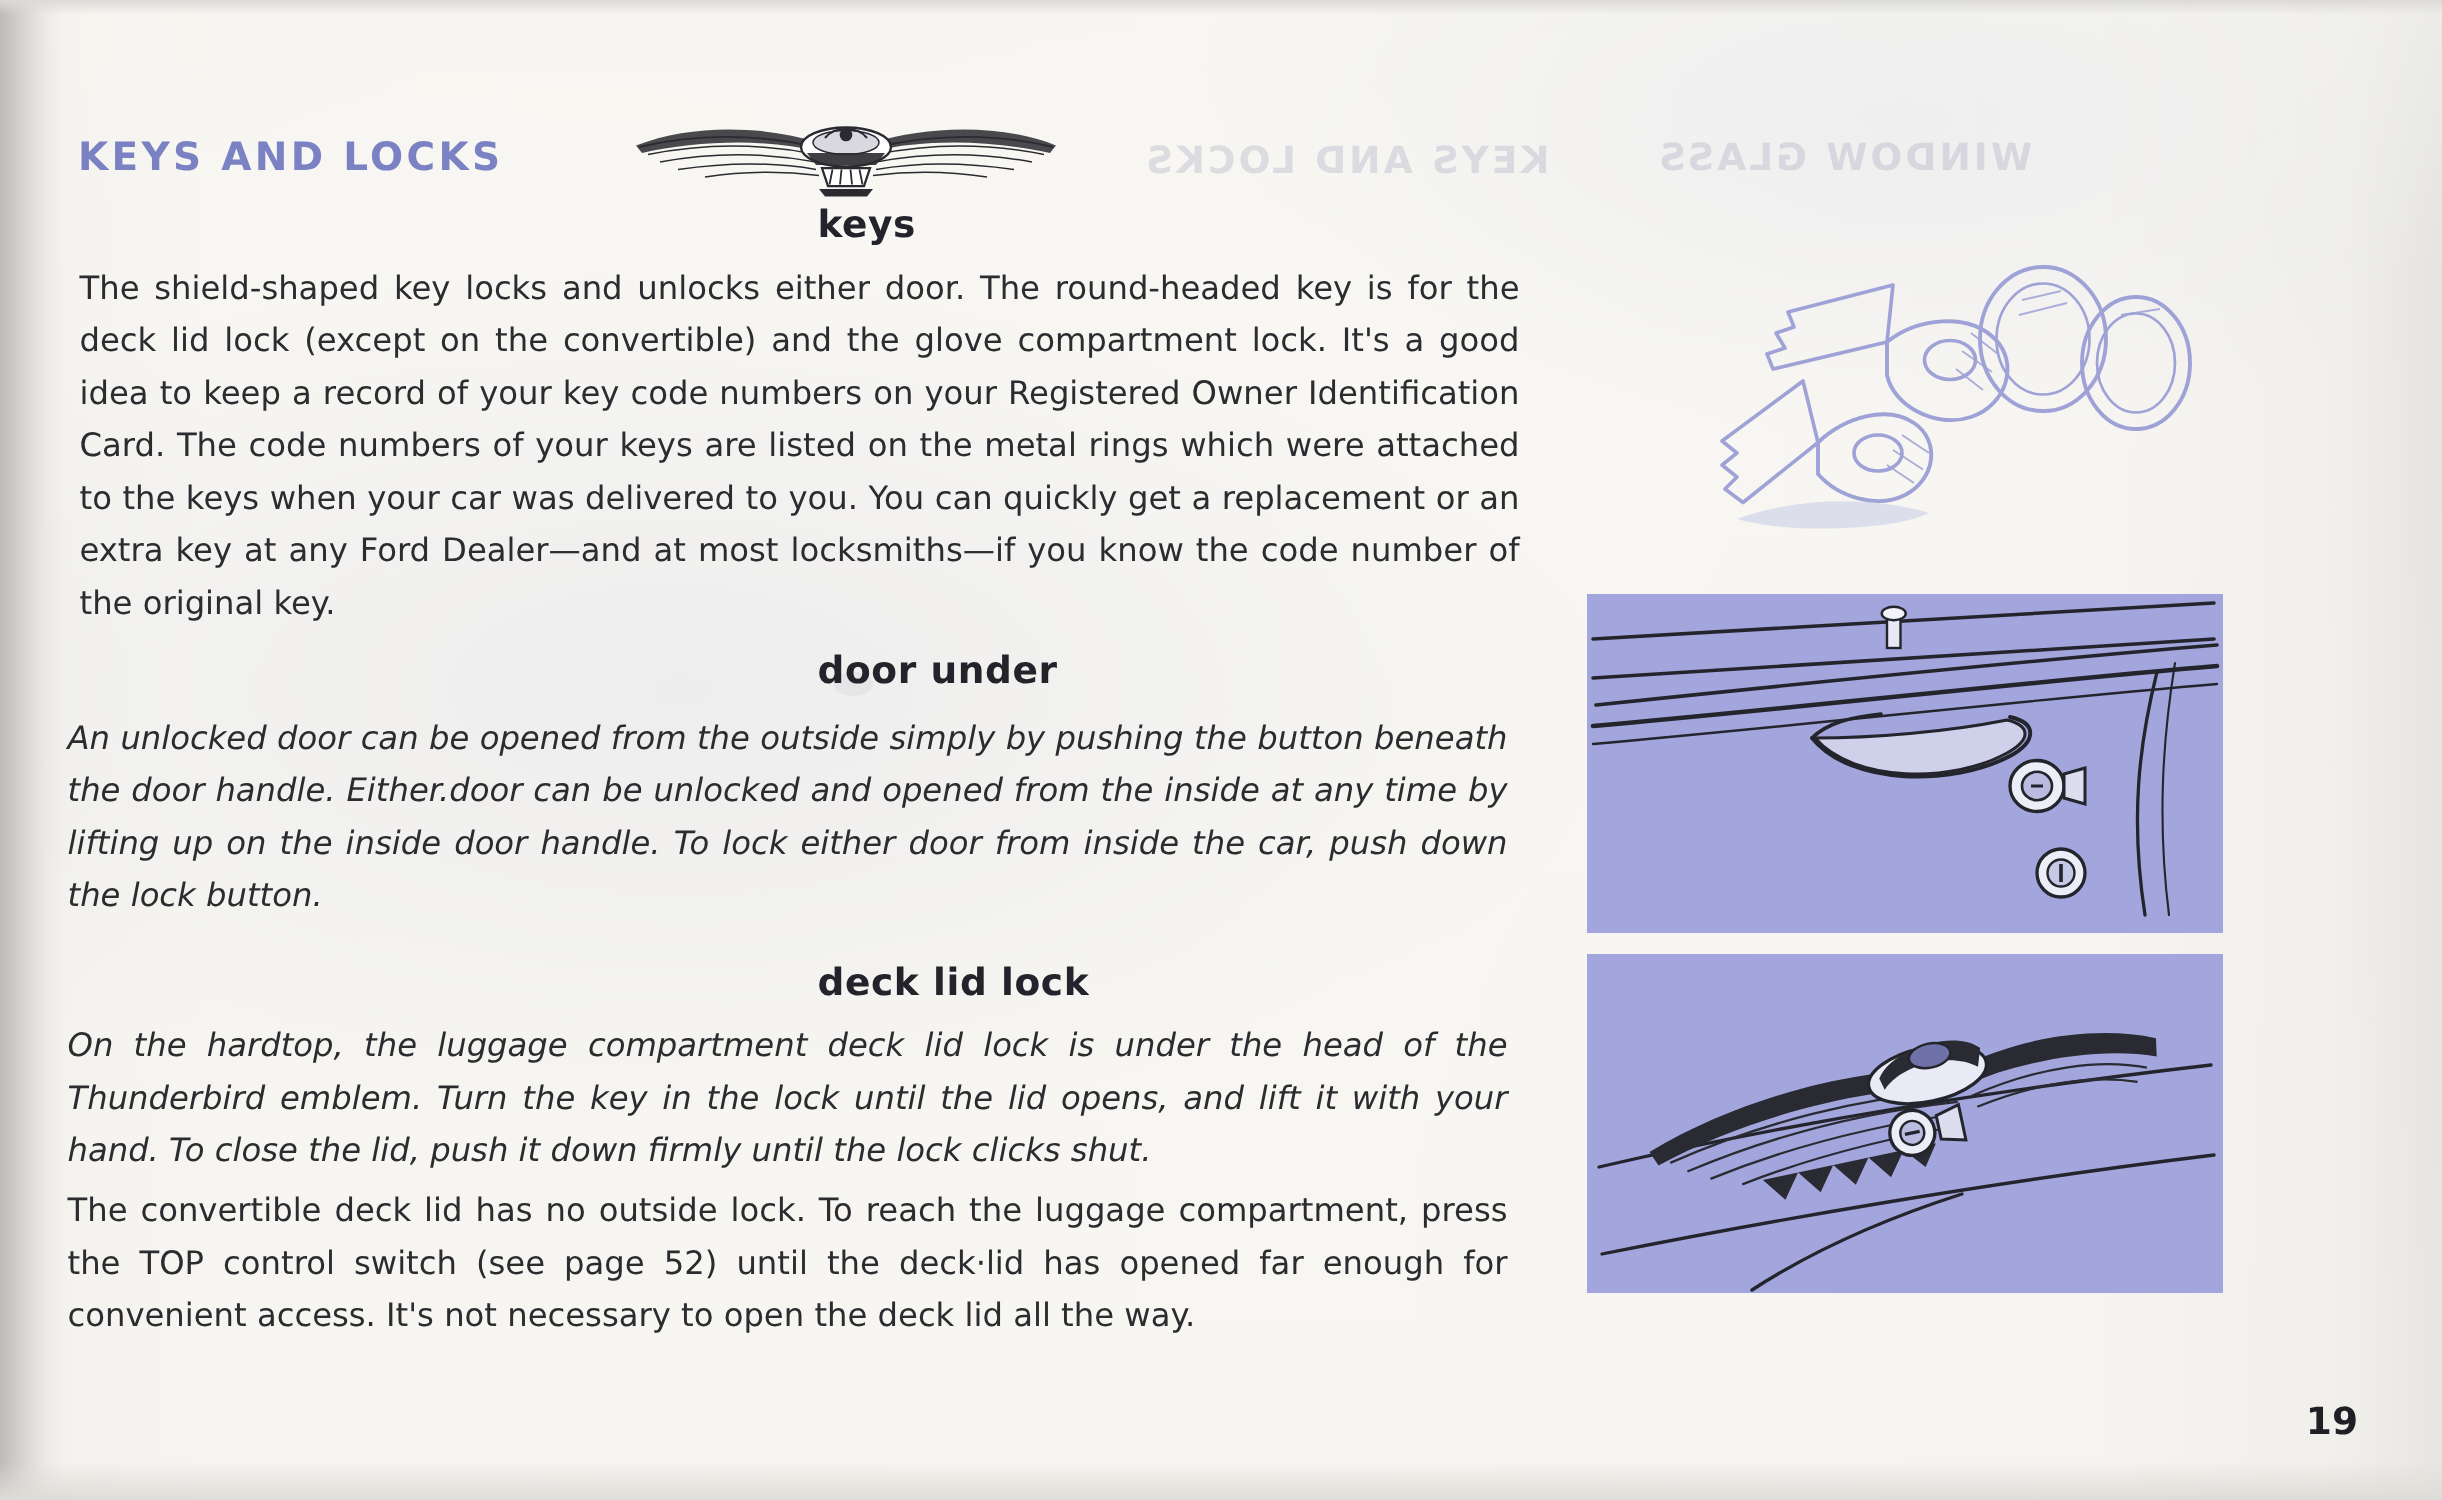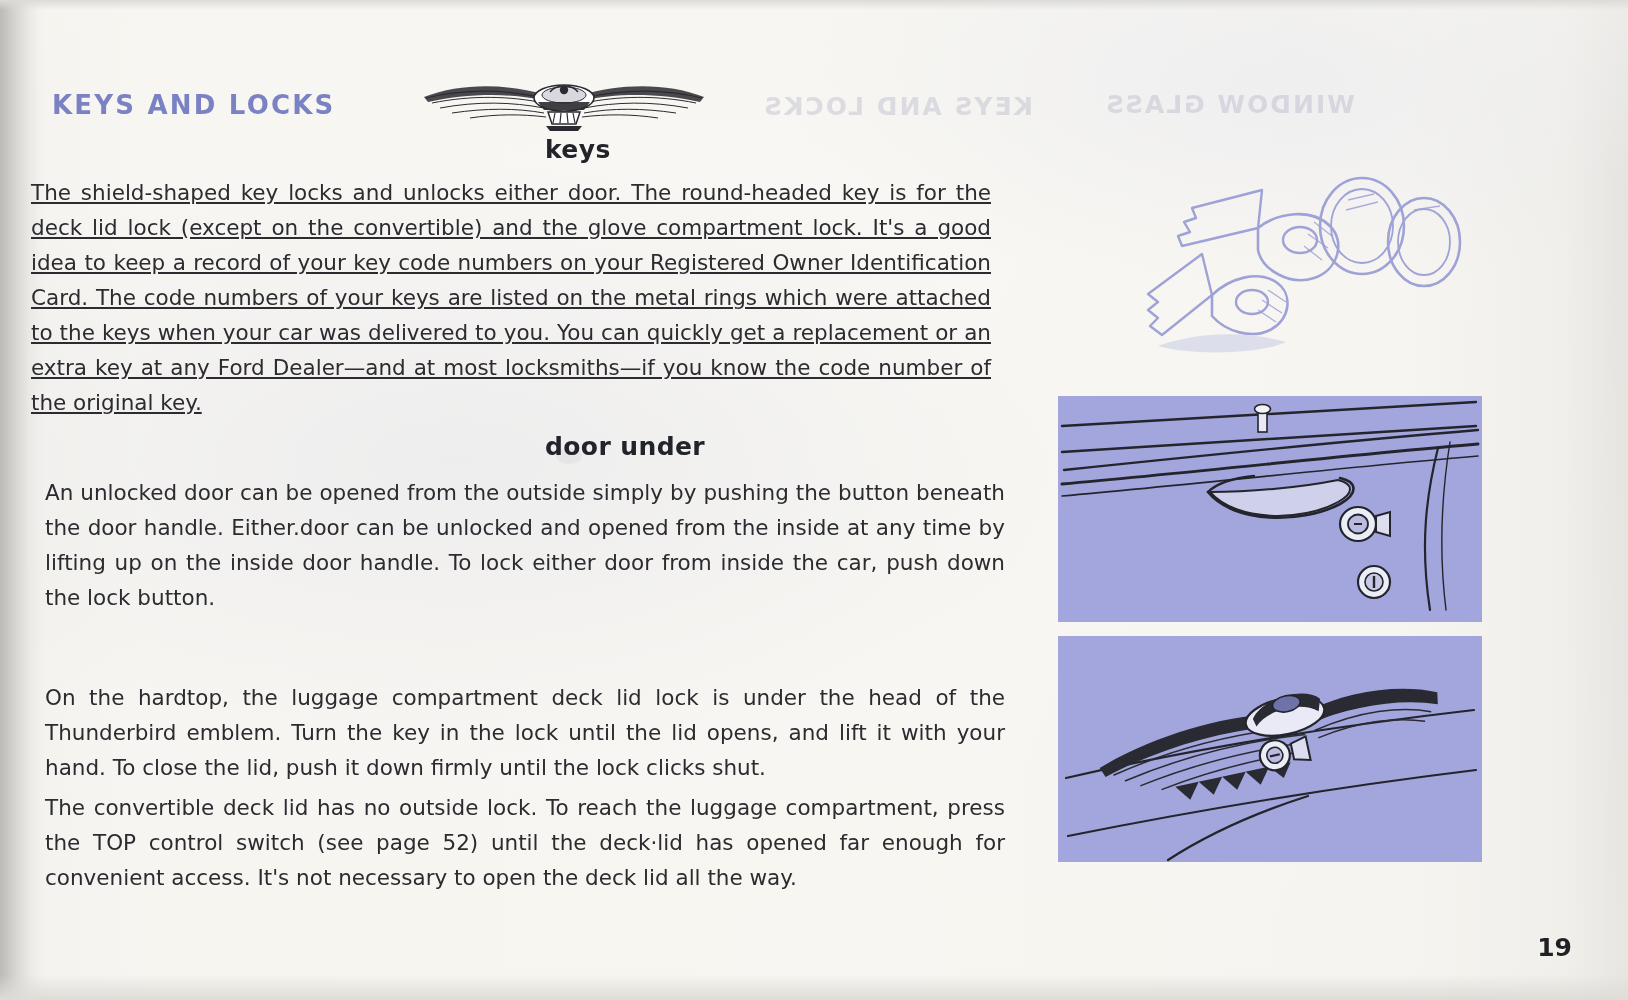--- a/index.html
+++ b/index.html
@@ -98,23 +98,23 @@
 
   
   .body-text {
     position: absolute;
     color: #2b2b30;
     font-size: 21.5px;
     line-height: 35px;
     text-align: justify;
     font-family: "DejaVu Sans", sans-serif;
   }
-  #para-keys { left: 31px; top: 175px; width: 960px; text-decoration: underline; }
-  #para-door { left: 45px; top: 475px; width: 960px; }
-  #para-deck-1 { left: 45px; top: 680px; width: 960px; }
+  #para-keys { left: 53px; top: 175px; width: 960px; }
+  #para-door { left: 45px; top: 475px; width: 960px; font-style: italic; }
+  #para-deck-1 { left: 45px; top: 680px; width: 960px; font-style: italic; }
   #para-deck-2 { left: 45px; top: 790px; width: 960px; }
 
   
   .subhead {
     position: absolute;
     font-size: 25px;
     font-weight: bold;
     color: #23232b;
     letter-spacing: 0.4px;
     text-align: left;
@@ -211,20 +211,21 @@
           <path d="M149 45 L150 55"></path>
           <path d="M155 45 L157 55"></path>
         </g>
         <path d="M128 58 L164 58 L160 63 L132 63 Z" fill="#2a2a30"></path>
       </g>
     </svg>
   </div>
 
   <div class="subhead" id="subhead-keys">keys</div>
   <div class="subhead" id="subhead-door">door under</div>
+  <div class="subhead" id="subhead-deck">deck lid lock</div>
 
   <div class="body-text" id="para-keys">The shield-shaped key locks and unlocks either door. The round-headed key is for the deck lid lock (except on the convertible) and the glove compartment lock. It's a good idea to keep a record of your key code numbers on your Registered Owner Identification Card. The code numbers of your keys are listed on the metal rings which were attached to the keys when your car was delivered to you. You can quickly get a replacement or an extra key at any Ford Dealer—and at most locksmiths—if you know the code number of the original key.</div>
   <div class="body-text" id="para-door">An unlocked door can be opened from the outside simply by pushing the button beneath the door handle. Either.door can be unlocked and opened from the inside at any time by lifting up on the inside door handle. To lock either door from inside the car, push down the lock button.</div>
   <div class="body-text" id="para-deck-1">On the hardtop, the luggage compartment deck lid lock is under the head of the Thunderbird emblem. Turn the key in the lock until the lid opens, and lift it with your hand. To close the lid, push it down firmly until the lock clicks shut.</div>
   <div class="body-text" id="para-deck-2">The convertible deck lid has no outside lock. To reach the luggage compartment, press the TOP control switch (see page 52) until the deck·lid has opened far enough for convenient access. It's not necessary to open the deck lid all the way.</div>
 
   <div class="figure" id="fig-keys">
     <svg viewBox="0 0 420 230" width="420" height="230" aria-hidden="true">
       <g fill="none" stroke="#9ea2d6" stroke-width="2.4" stroke-linejoin="round">
 

